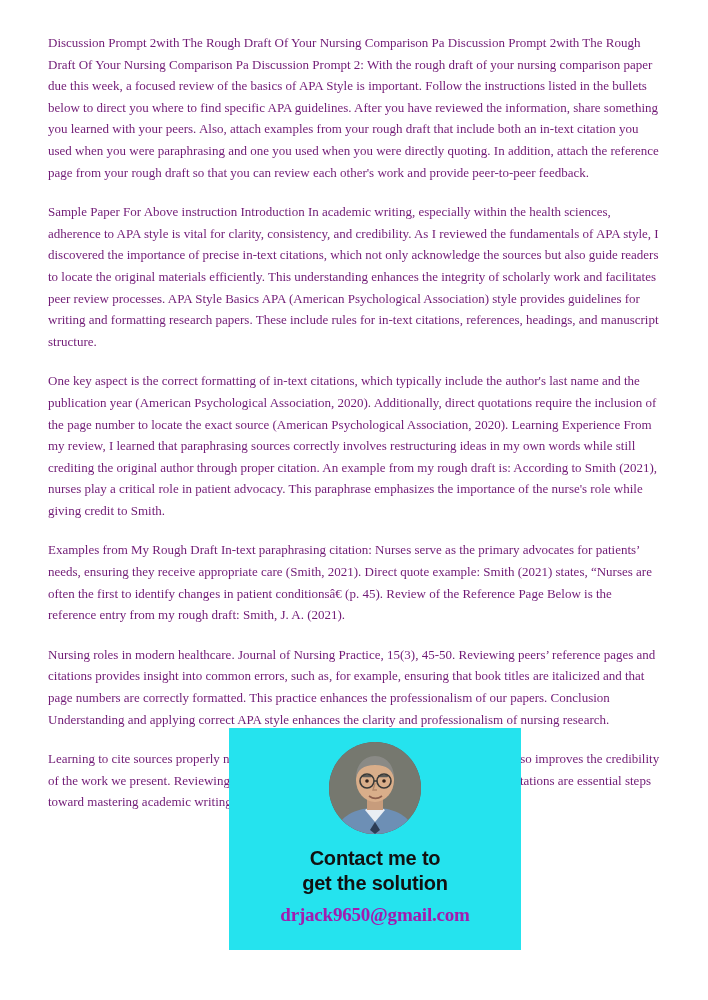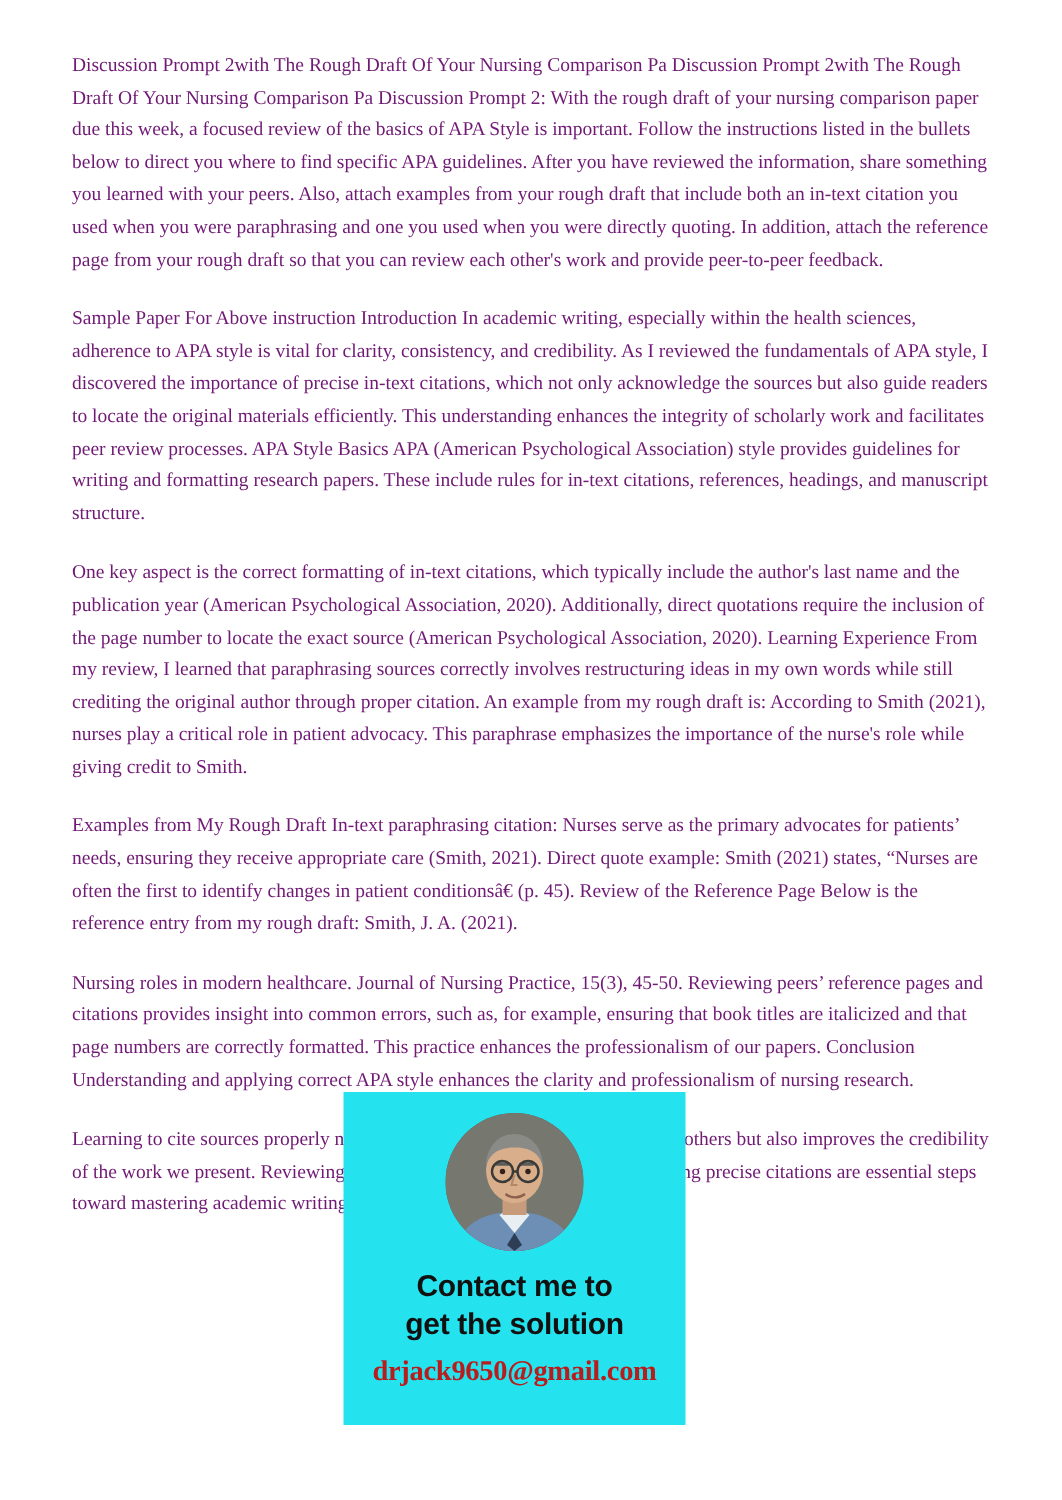--- a/index.html
+++ b/index.html
@@ -31,21 +31,21 @@
     white-space: normal;
   }
   .para:last-child {
     margin-bottom: 0;
   }
   
   #overlay-card {
     position: absolute;
     left: 229px;
     top: 728px;
-    width: 228px;
+    width: 292px;
     height: 222px;
     background: #25e3ee;
     display: flex;
     flex-direction: column;
     align-items: center;
     justify-content: flex-start;
     font-family: "Liberation Sans", "DejaVu Sans", sans-serif;
   }
   #overlay-avatar {
     width: 92px;
@@ -71,21 +71,21 @@
     margin-top: 0;
     letter-spacing: -0.2px;
   }
   .overlay-line.first {
     margin-top: 12px;
   }
   #overlay-email {
     font-family: "Liberation Serif", "DejaVu Serif", serif;
     font-size: 19px;
     font-weight: bold;
-    color: #b91c1c;
+    color: #a21caf;
     text-align: right;
     margin-top: 8px;
     letter-spacing: -0.2px;
   }
 </style>
 </head>
 <body>
 
 <div id="page">
 

